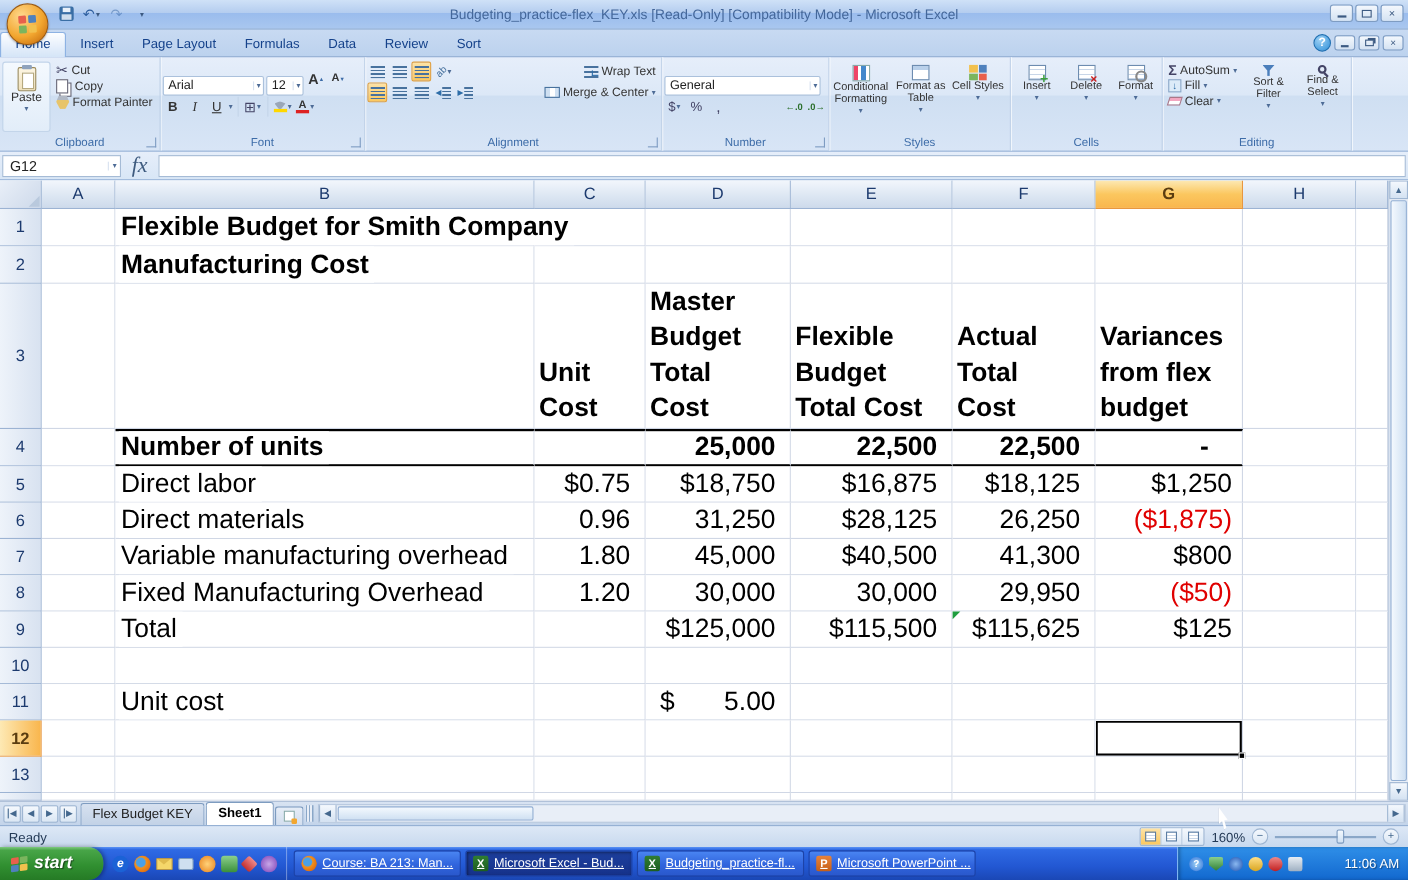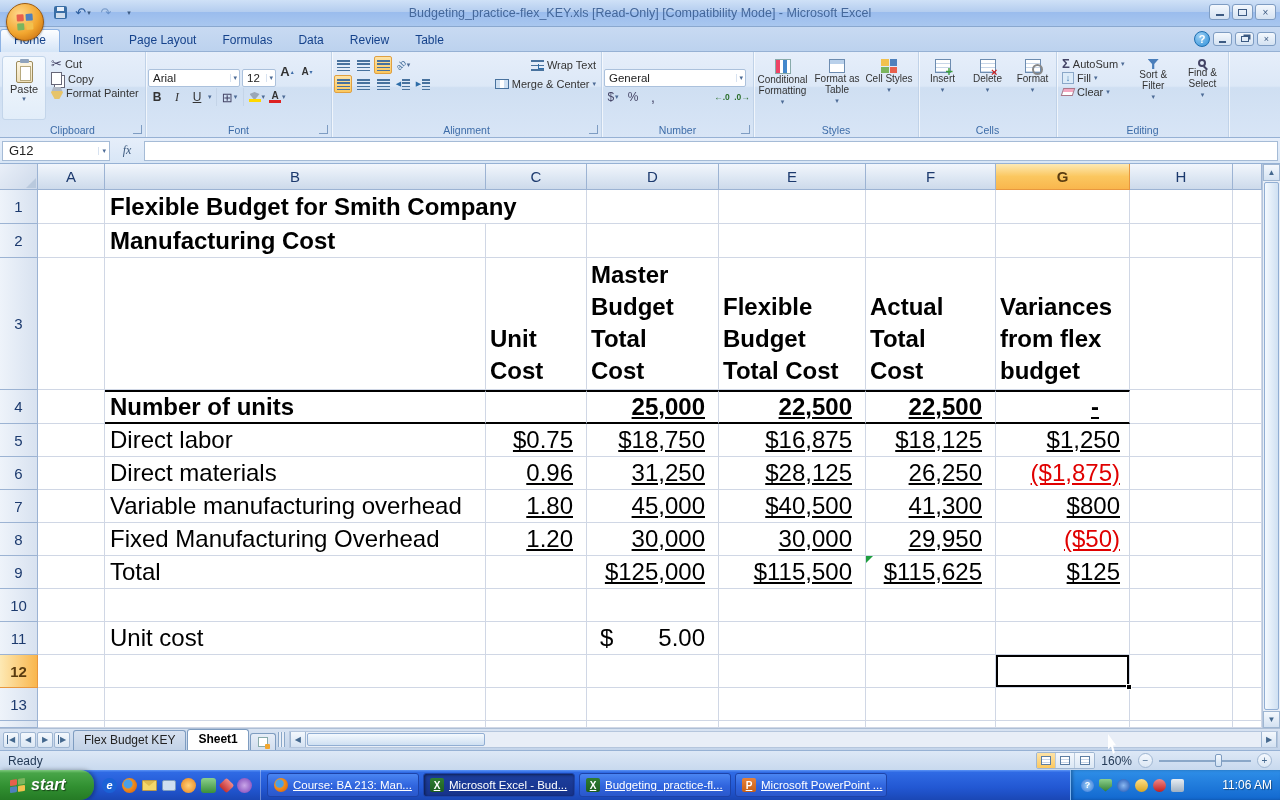--- a/index.html
+++ b/index.html
@@ -90,40 +90,40 @@
   .funnel { width:11px; height:10px; background:#4a7ebb; clip-path:polygon(0 0,100% 0,60% 50%,60% 100%,40% 100%,40% 50%); }
   .mag { width:8px; height:8px; border:2px solid #446; border-radius:50%; position:relative; }
   .mag:after { content:""; position:absolute; right:-4px; bottom:-4px; width:5px; height:2px; background:#446; transform:rotate(45deg); }
   .eraser { width:12px; height:8px; background:linear-gradient(#f3a6c0 0 50%, #fff 50%); border:1px solid #a78; transform:skewX(-18deg); }
   .filldn { width:12px; height:12px; border:1px solid #8aa7c8; background:#dcebf8; color:#2d6da8; font-size:9px; display:flex; align-items:center; justify-content:center; }
 
   
   .fbar { height:26px; background:linear-gradient(#e6eefa,#d8e6f6); border-bottom:1px solid #96b1d4; display:flex; align-items:center; padding:2px 2px; gap:0; }
   .namebox { width:108px; height:20px; background:#fff; border:1px solid #a5bbd6; display:flex; align-items:center; font-size:13px; color:#222; padding-left:6px; }
   .namebox .dd { margin-left:auto; padding:0 3px; border-left:1px solid #d7e2f0; }
-  .fx-zone { width:34px; display:flex; align-items:center; justify-content:center; font-family:"Liberation Serif", serif; font-style:italic; font-size:12px; color:#3d5a7e; }
+  .fx-zone { width:34px; display:flex; align-items:center; justify-content:center; font-family:"Liberation Serif", serif; font-style:italic; font-size:20px; color:#3d5a7e; }
   .finput { flex:1; height:20px; background:#fff; border:1px solid #a5bbd6; }
 
   
   .gridwrap { flex:1; display:flex; background:#fff; overflow:hidden; }
   .gridmain { flex:1; display:flex; flex-direction:column; overflow:hidden; }
   .hdrrow { height:26px; display:flex; flex:none; }
   .corner { width:38px; flex:none; background:linear-gradient(135deg,#e9eff8,#cdd9ea); border-right:1px solid #9cb3d3; border-bottom:1px solid #9cb3d3; position:relative; }
   .corner:after { content:""; position:absolute; right:1px; bottom:1px; border-left:10px solid transparent; border-bottom:10px solid #b9c9dd; }
   .ch { background:linear-gradient(#f2f6fc,#dde7f3 55%,#cddaeb); border-right:1px solid #9cb3d3; border-bottom:1px solid #9cb3d3; color:#1c3a6e; font-size:15px; display:flex; align-items:center; justify-content:center; }
   .ch.sel { background:linear-gradient(#fde9b4,#fbc75f 50%,#f9b64d); border-color:#e8973f; font-weight:bold; color:#5a3c10; }
   .gr { display:flex; flex:none; }
   .gr.partial { flex:1; }
   .rh { width:38px; flex:none; background:linear-gradient(90deg,#eef3fa,#d8e2f0); border-right:1px solid #9cb3d3; border-bottom:1px solid #9cb3d3; color:#1c3a6e; font-size:15px; display:flex; align-items:center; justify-content:center; }
   .rh.sel { background:linear-gradient(90deg,#fde9b4,#f9b64d); border-color:#e8973f; font-weight:bold; color:#5a3c10; }
   .c { border-right:1px solid #d0d7e5; border-bottom:1px solid #d0d7e5; position:relative; background:#fff; font-size:24px; color:#000; }
   .wa{width:67px;flex:none}.wb{width:381px;flex:none}.wc{width:101px;flex:none}.wd{width:132px;flex:none}
   .we{width:147px;flex:none}.wf{width:130px;flex:none}.wg{width:134px;flex:none}.wh{width:103px;flex:none}
   .wfill{flex:1}
-  .num { display:flex; align-items:center; justify-content:flex-end; padding-right:13px;text-decoration:underline; }
+  .num { display:flex; align-items:center; justify-content:flex-end; padding-right:13px; }
   .gnum { padding-right:9px; }
   .dashpad { padding-right:30px; }
   .b { font-weight:bold; }
   .neg { color:#e00000; }
   .ovf { position:absolute; left:3px; top:0; bottom:0; display:flex; align-items:center; white-space:nowrap; background:#fff; padding:0 5px 0 2px; z-index:1; }
   .hdr3 { position:absolute; left:4px; right:2px; bottom:2px; font-weight:bold; font-size:24px; line-height:32px; white-space:pre-line; }
   .bt { border-top:2px solid #000; }
   .bb { border-bottom:2px solid #000 !important; }
   .selcell { box-shadow:inset 0 0 0 2px #000; }
   .fh { position:absolute; right:-3px; bottom:-3px; width:6px; height:6px; background:#000; border:1px solid #fff; z-index:3; }
@@ -246,21 +246,21 @@
     </div>
   </div>
 
   <div class="tabrow">
     <span class="rtab active">Home</span>
     <span class="rtab">Insert</span>
     <span class="rtab">Page Layout</span>
     <span class="rtab">Formulas</span>
     <span class="rtab">Data</span>
     <span class="rtab">Review</span>
-    <span class="rtab">Table</span>
+    <span class="rtab">Sort</span>
     <div class="tabrow-right">
       <span class="help-circle">?</span>
       <span class="wbtn small">
           <span class="glyph-min2"></span>
         </span>
       <span class="wbtn small">
           <span class="glyph-rest"></span>
         </span>
       <span class="wbtn small">
           <span>×</span>

